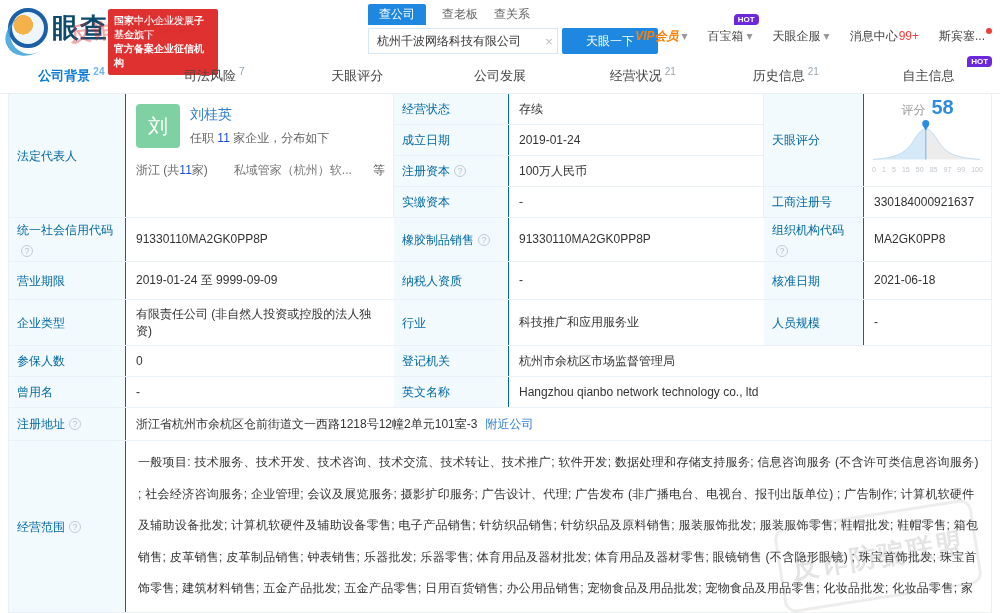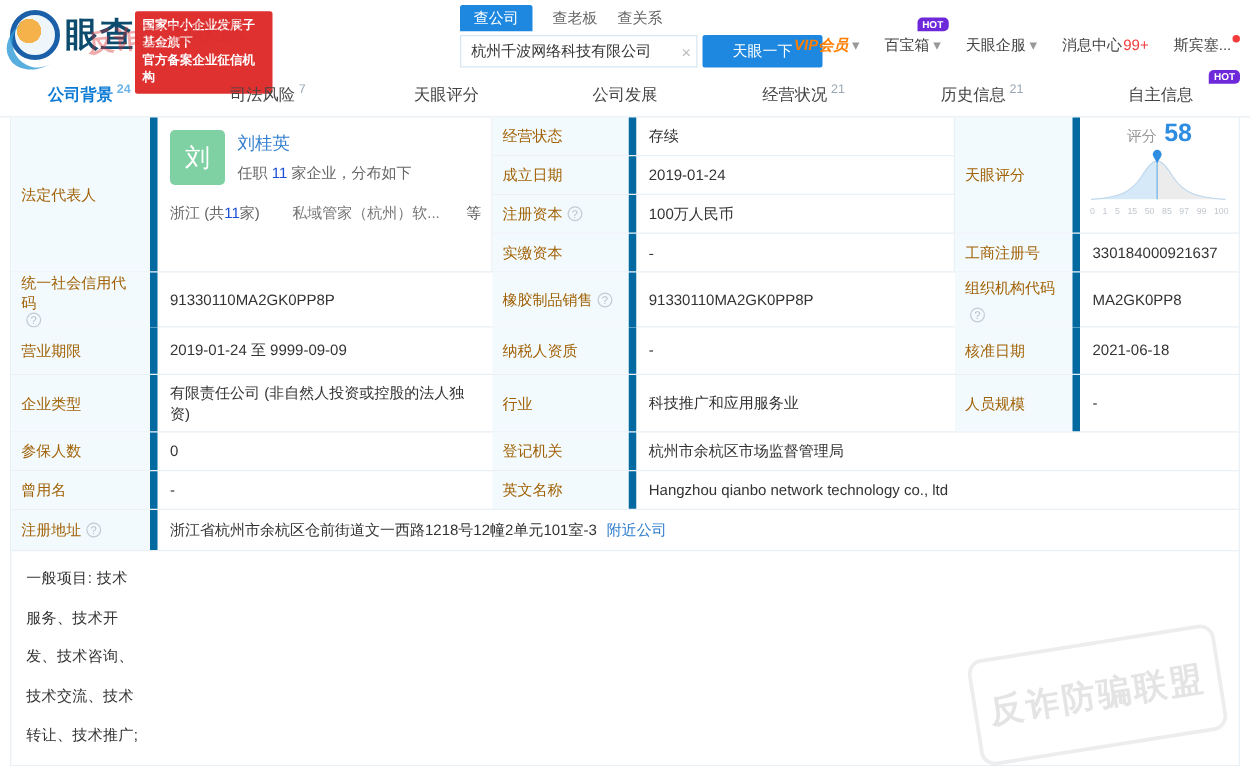--- a/index.html
+++ b/index.html
@@ -42,22 +42,22 @@
   .tabbar { height:36px; display:flex; border-bottom:1px solid #e8eef3; background:#fff; }
   .tab { flex:1; display:flex; align-items:center; justify-content:center; font-size:13px; color:#454545;
     cursor:pointer; position:relative; white-space:nowrap; }
   .tab .cnt { font-size:10px; color:#9aa7b3; margin-left:3px; position:relative; top:-4px; }
   .tab.active { color:#0b7bd6; font-weight:bold; }
   .tab.active .cnt { color:#6db4e8; }
   .tab .hot-tag { top:-2px; right:8px; }
 
   
   .table { margin:0 8px; border:1px solid #e9f0f6; border-top:none; }
-  .lbl { background:#f3fafd; color:#a16207; padding:0 8px; display:flex; align-items:center;
-    border-right:6px solid #0369a1; flex-wrap:wrap; line-height:16px; }
+  .lbl { background:#f3fafd; color:#0369a1; padding:0 8px; display:flex; align-items:center;
+    border-right:1px solid #0369a1; flex-wrap:wrap; line-height:16px; }
   .val { padding:0 10px; display:flex; align-items:center; color:#333; line-height:17px; }
   .inf { display:inline-block; width:12px; height:12px; border:1px solid #c3ccd3; border-radius:50%;
     color:#b6bfc6; font-size:9px; line-height:11px; text-align:center; margin-left:4px; flex:none; }
   .inf::after { content:"?"; }
   .row { display:grid; border-bottom:1px solid #e9f0f6; }
   .r1 { grid-template-columns:117px 268px 370px 1fr; height:124px; }
   .r246 { grid-template-columns:117px 268px 115px 255px 100px 1fr; }
   .r2 { height:44px; } .r3 { height:38px; } .r4 { height:46px; }
   .r56 { grid-template-columns:117px 268px 115px 1fr; height:31px; }
   .r7 { grid-template-columns:117px 1fr; height:33px; }
@@ -297,18 +297,22 @@
         <span>注册地址</span>
         <span class="inf"></span>
       </div>
     <div class="val addr-val">
       <span>浙江省杭州市余杭区仓前街道文一西路1218号12幢2单元101室-3</span>
       <a class="link">附近公司</a>
     </div>
   </div>
 
   <div class="row r8">
+    <div class="lbl">
+        <span>经营范围</span>
+        <span class="inf"></span>
+      </div>
     <div class="scope-val">一般项目: 技术服务、技术开发、技术咨询、技术交流、技术转让、技术推广; 软件开发; 数据处理和存储支持服务; 信息咨询服务 (不含许可类信息咨询服务) ; 社会经济咨询服务; 企业管理; 会议及展览服务; 摄影扩印服务; 广告设计、代理; 广告发布 (非广播电台、电视台、报刊出版单位) ; 广告制作; 计算机软硬件及辅助设备批发; 计算机软硬件及辅助设备零售; 电子产品销售; 针纺织品销售; 针纺织品及原料销售; 服装服饰批发; 服装服饰零售; 鞋帽批发; 鞋帽零售; 箱包销售; 皮革销售; 皮革制品销售; 钟表销售; 乐器批发; 乐器零售; 体育用品及器材批发; 体育用品及器材零售; 眼镜销售 (不含隐形眼镜) ; 珠宝首饰批发; 珠宝首饰零售; 建筑材料销售; 五金产品批发; 五金产品零售; 日用百货销售; 办公用品销售; 宠物食品及用品批发; 宠物食品及用品零售; 化妆品批发; 化妆品零售; 家具销售; 家用电器销售; 通信设备销售; 化工产品销售 (不含许可类化工产品) ; 塑料制品销售; 橡胶制品销售; 销售代理; 照相机及器材销售; 第一类医疗器械销售; 食用农产品批发; 食用农产品零售; 鲜肉零售; 鲜肉批发; 新鲜蔬菜批发; 新鲜蔬菜零售; 新鲜水果零售; 新鲜水果批发(除依法须经批准的项目外，凭营业执照依法自主开展经营活动)。许可项目：第二类增值电信业务; 互联网信息服务; 出版物批发; 出版物零售; 音像制品复制; 食品经营 (销售预包装食品) ; 保健食品销售; 婴幼儿配方乳粉销售; 食品经营 (销售散装食品) ; 食品经营; 食品互联网销售; 技术进出口; 货物进出口(依法须经批准的项目，经相关部门批准后方可开展经营活动，具体经营项目以审批结果为准)。</div>
   </div>
 
 </div>
 
 <div class="wm">反诈防骗联盟</div>
 
 </body></html>

